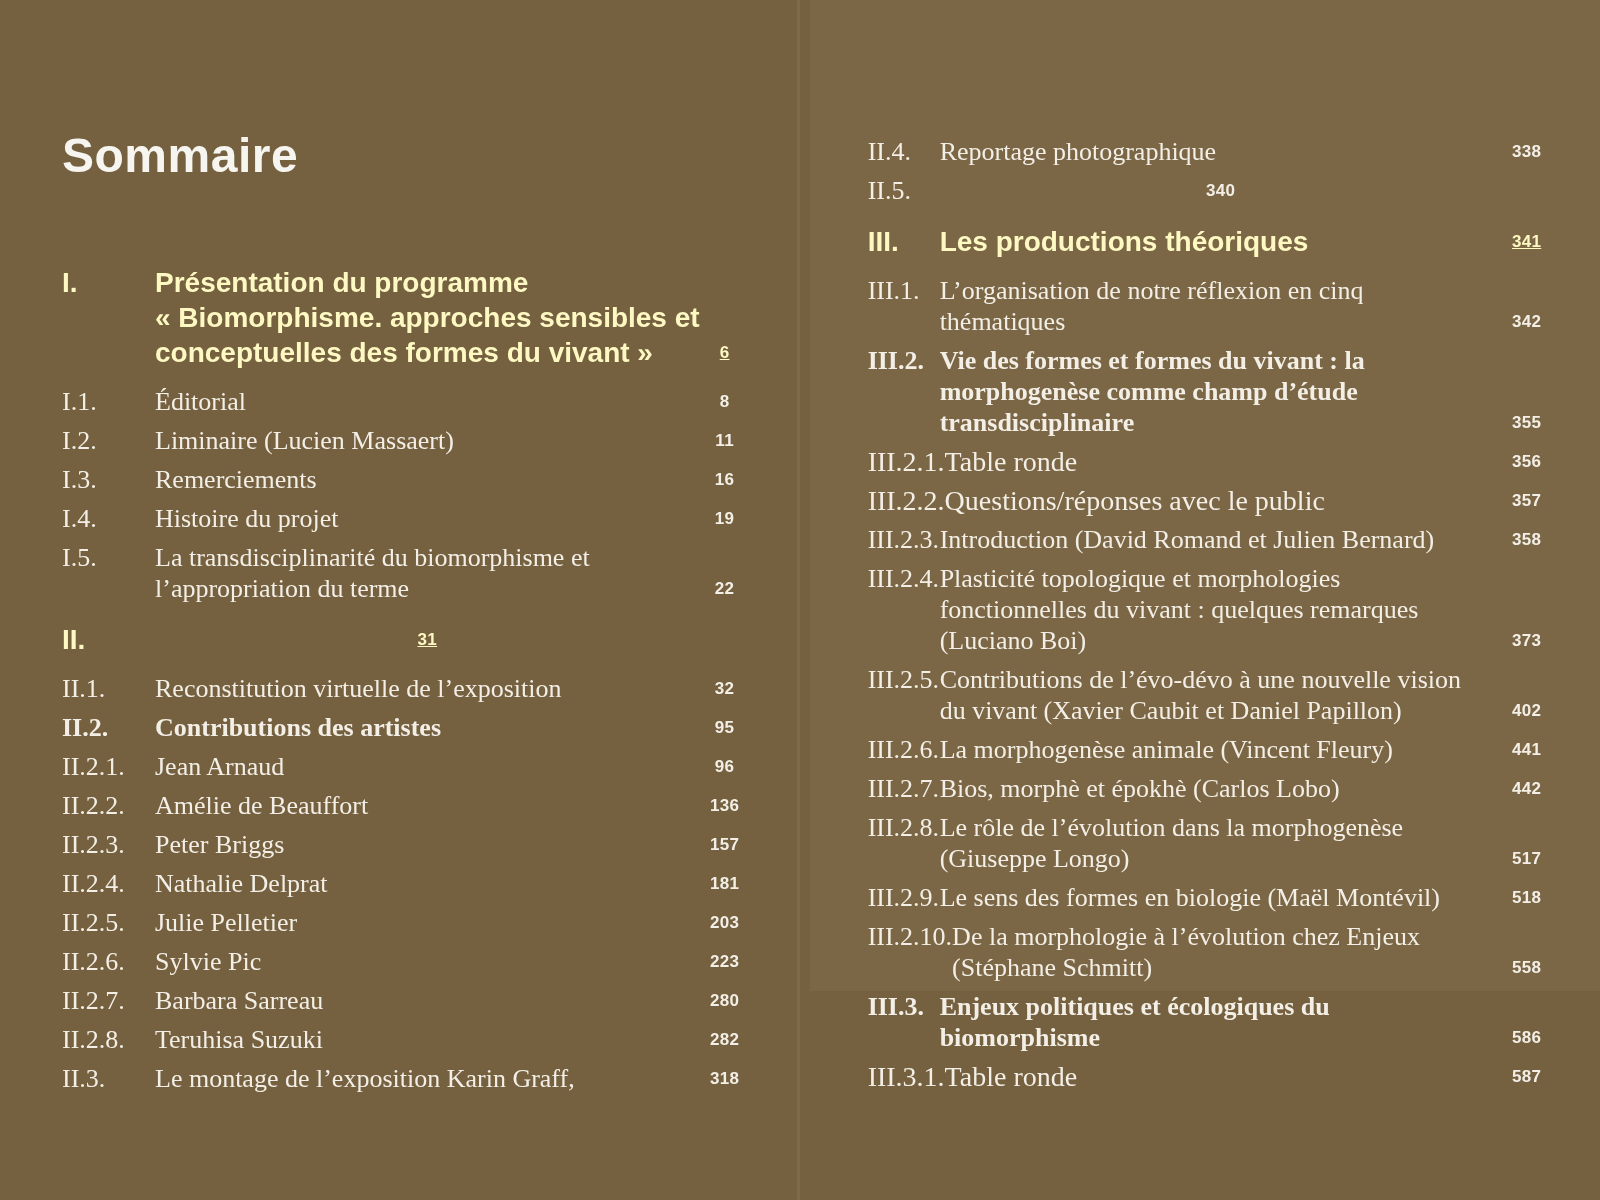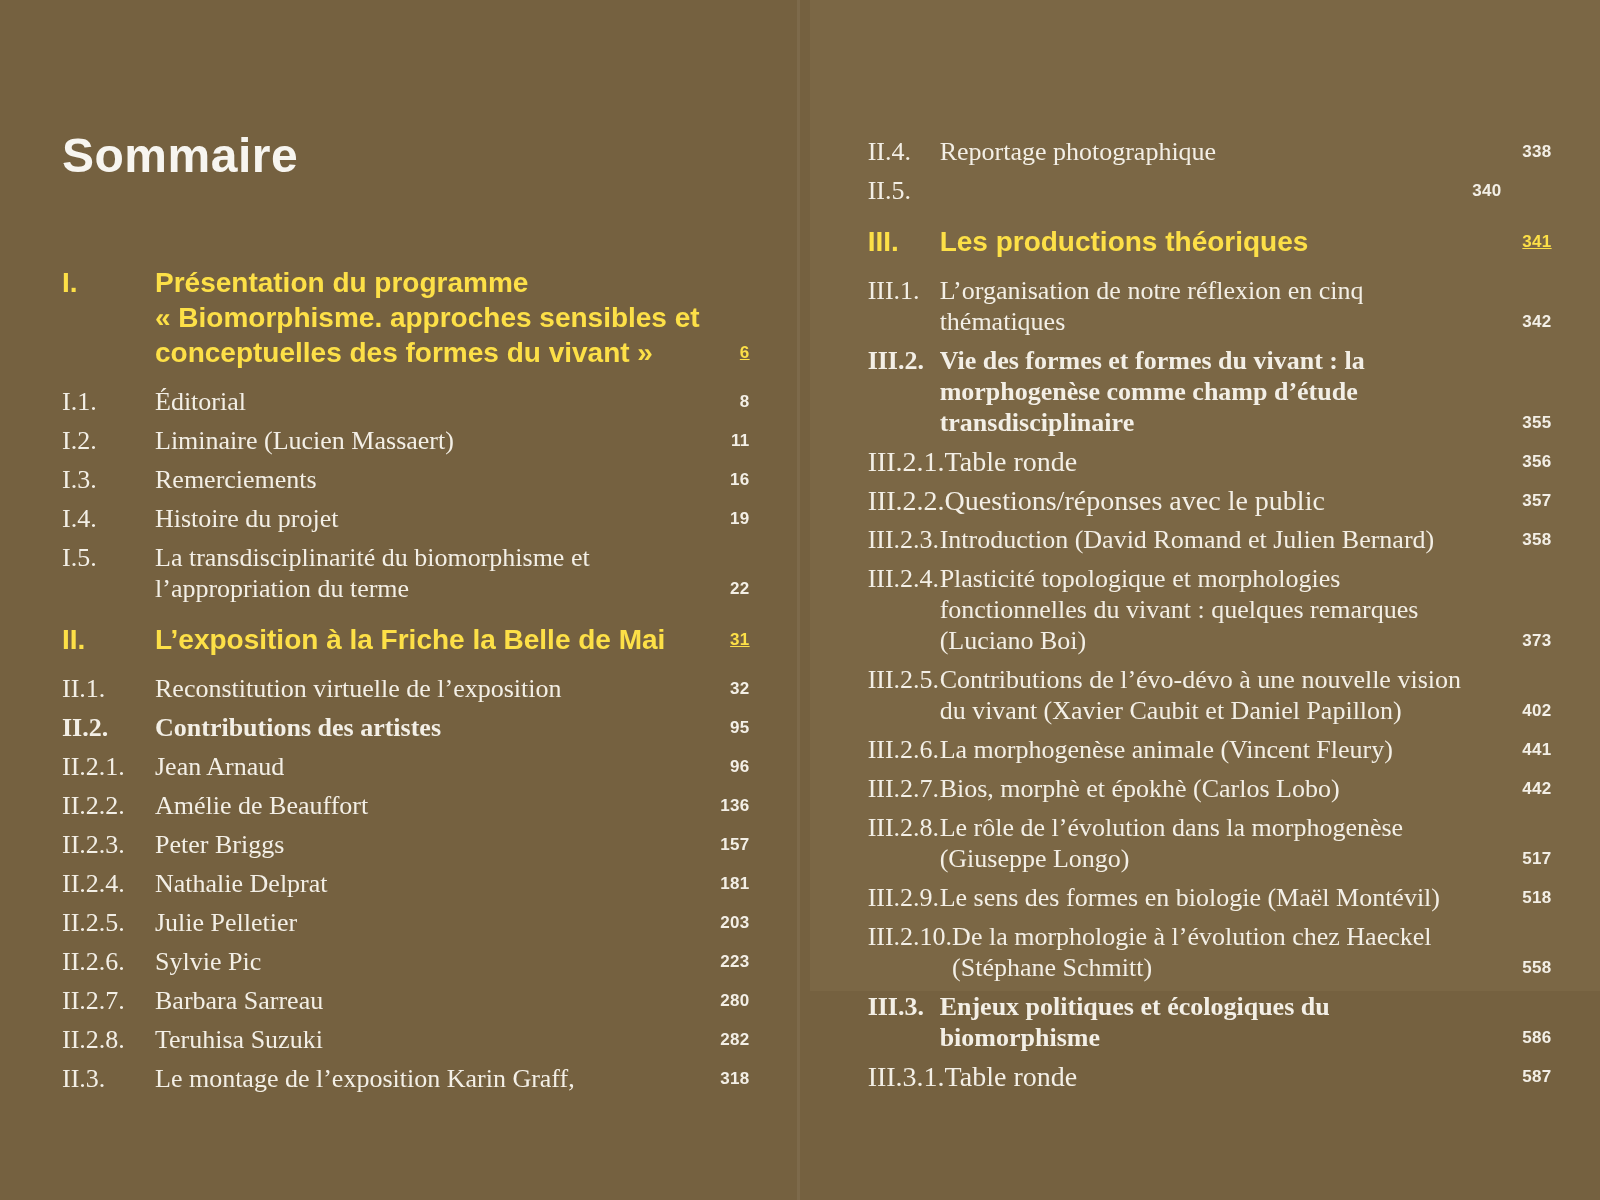--- a/index.html
+++ b/index.html
@@ -54,34 +54,34 @@
   .row {
     display: grid;
     grid-template-columns: minmax(var(--numw), max-content) 1fr 50px;
     margin-bottom: 8px;
     font-size: 26px;
     line-height: 31px;
   }
   .row .num, .row .title { white-space: pre; }
   .row .pg {
     align-self: end;
-    text-align: right;
+    text-align: center;
     font-family: "Liberation Sans", sans-serif;
     font-weight: 700;
     font-size: 17px;
     line-height: 30px;
     letter-spacing: 0.3px;
   }
   .row.section {
     font-family: "Liberation Sans", sans-serif;
     font-weight: 700;
     font-size: 28px;
     line-height: 35px;
     margin: 18px 0 16px 0;
-    color: #fde047;
+    color: #fef9c3;
   }
   .row.section .pg { line-height: 34px; text-decoration: underline; }
   .row.bold { font-weight: 700; }
   .row.large { font-size: 28px; }
 </style>
 </head>
 <body>
 
 <div class="spread">
 
@@ -117,21 +117,20 @@
           <span class="pg">19</span>
         </div>
         <div class="row">
           <span class="num">I.5.</span>
           <span class="title">La transdisciplinarité du biomorphisme et
 l’appropriation du terme</span>
           <span class="pg">22</span>
         </div>
         <div class="row section">
           <span class="num">II.</span>
-          <span class="title">L’exposition à la Friche la Belle de Mai</span>
           <span class="pg">31</span>
         </div>
         <div class="row">
           <span class="num">II.1.</span>
           <span class="title">Reconstitution virtuelle de l’exposition</span>
           <span class="pg">32</span>
         </div>
         <div class="row bold">
           <span class="num">II.2.</span>
           <span class="title">Contributions des artistes</span>
@@ -259,21 +258,21 @@
 (Giuseppe Longo)</span>
           <span class="pg">517</span>
         </div>
         <div class="row">
           <span class="num">III.2.9.</span>
           <span class="title">Le sens des formes en biologie (Maël Montévil)</span>
           <span class="pg">518</span>
         </div>
         <div class="row">
           <span class="num">III.2.10.</span>
-          <span class="title">De la morphologie à l’évolution chez Haeckel
+          <span class="title">De la morphologie à l’évolution chez Enjeux
 (Stéphane Schmitt)</span>
           <span class="pg">558</span>
         </div>
         <div class="row bold">
           <span class="num">III.3.</span>
           <span class="title">Enjeux politiques et écologiques du
 biomorphisme</span>
           <span class="pg">586</span>
         </div>
         <div class="row large">

